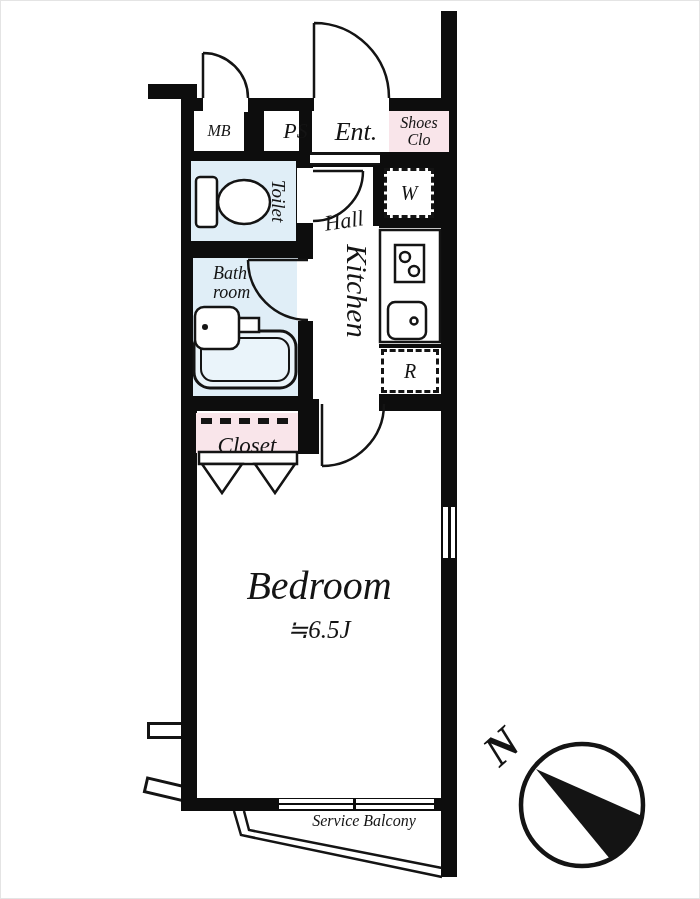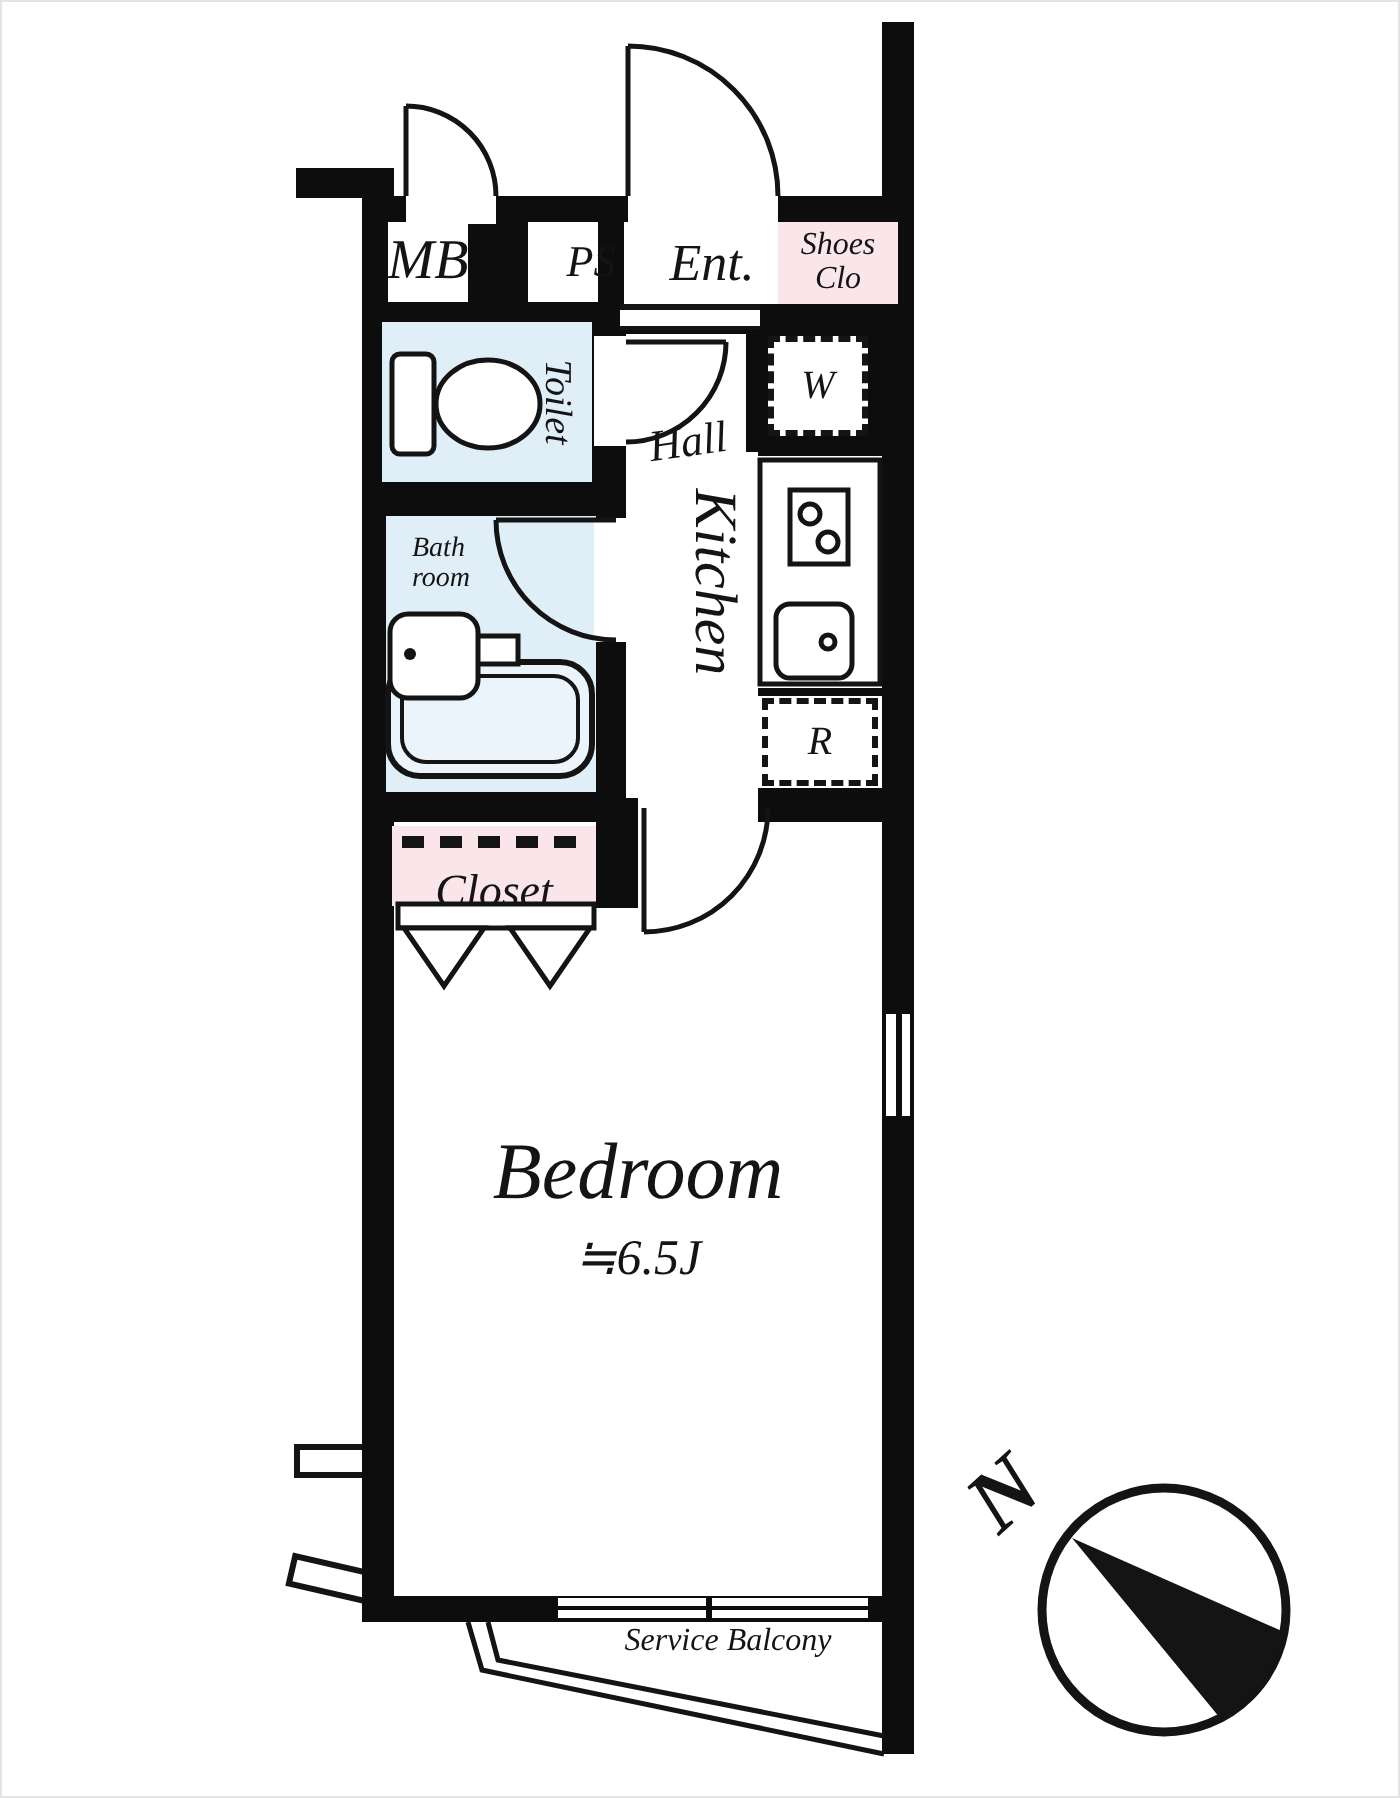--- a/index.html
+++ b/index.html
@@ -26,39 +26,39 @@
   <div class="abs" style="left:143px;top:780px;width:44px;height:17px;background:#fff;border:3px solid var(--line,#141414);transform:rotate(13deg);z-index:0;"></div>
 
   <div class="abs wall" style="left:147px;top:83px;width:49px;height:15px;z-index:1;"></div>
   <div class="abs wall" style="left:180px;top:97px;width:276px;height:713px;z-index:1;"></div>
   <div class="abs wall" style="left:440px;top:10px;width:16px;height:87px;z-index:1;"></div>
   <div class="abs wall" style="left:440px;top:810px;width:16px;height:66px;z-index:1;"></div>
 
   <div class="abs white" style="left:202px;top:97px;width:45px;height:14px;z-index:2;"></div>
   <div class="abs white" style="left:313px;top:97px;width:75px;height:14px;z-index:2;"></div>
 
-  <div class="abs white lbl" style="left:193px;top:110px;width:40px;height:40px;font-size:28px;z-index:2;">
+  <div class="abs white lbl" style="left:193px;top:110px;width:50px;height:40px;font-size:16px;z-index:2;">
     <span>MB</span>
   </div>
   <div class="abs white lbl" style="left:263px;top:110px;width:35px;height:40px;font-size:22px;z-index:2;padding-left:28px;">
     <span>PS</span>
   </div>
   <div class="abs white lbl" style="left:311px;top:110px;width:88px;height:41px;font-size:26px;z-index:2;">
     <span>Ent.</span>
   </div>
   <div class="abs pink lbl" style="left:388px;top:110px;width:60px;height:41px;font-size:16px;padding:4px 4px;z-index:2;">
     <span>Shoes Clo</span>
   </div>
   <div class="abs" style="left:309px;top:151px;width:70px;height:13px;background:#fff;border-top:3px solid var(--line,#141414);border-bottom:2px solid var(--line,#141414);z-index:2;"></div>
 
   <div class="abs blue" style="left:190px;top:160px;width:105px;height:80px;z-index:2;"></div>
   <div class="abs white" style="left:296px;top:167px;width:16px;height:55px;z-index:2;"></div>
   <div class="abs blue" style="left:192px;top:257px;width:105px;height:138px;z-index:2;"></div>
   <div class="abs white" style="left:296px;top:258px;width:16px;height:62px;z-index:2;"></div>
-  <div class="abs lbl" style="left:198px;top:260px;width:62px;height:44px;font-size:14px;z-index:5;justify-content:center;text-align:left;">
+  <div class="abs lbl" style="left:198px;top:260px;width:62px;height:44px;font-size:18px;z-index:5;justify-content:flex-end;text-align:left;">
     <span style="display:block;width:48px;">Bath room</span>
   </div>
 
   <div class="abs white" style="left:312px;top:166px;width:60px;height:61px;z-index:2;"></div>
   <div class="abs white" style="left:312px;top:225px;width:66px;height:173px;z-index:2;"></div>
   <div class="abs white dashbox lbl" style="left:383px;top:167px;width:50px;height:50px;font-size:20px;z-index:2;">
     <span>W</span>
   </div>
   <div class="abs white" style="left:376px;top:227px;width:64px;height:116px;z-index:2;"></div>
   <div class="abs white" style="left:376px;top:347px;width:64px;height:46px;z-index:2;"></div>

